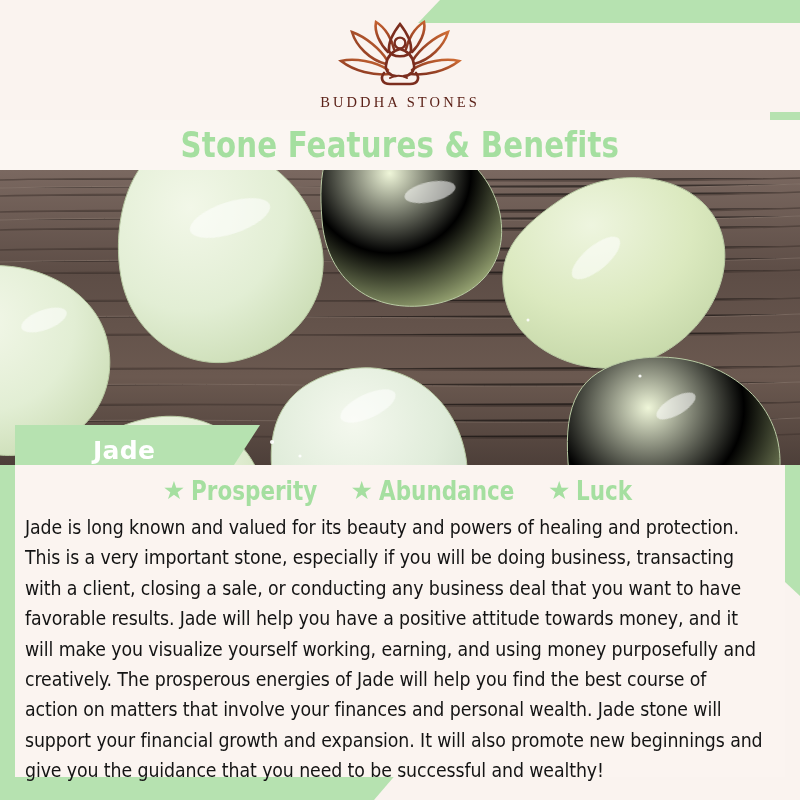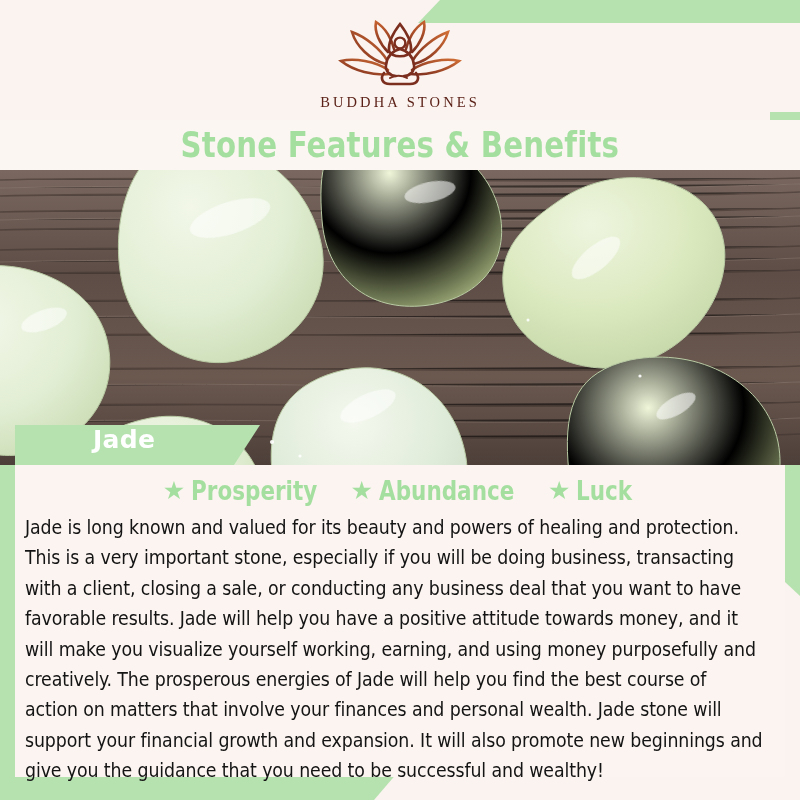--- a/index.html
+++ b/index.html
@@ -67,21 +67,21 @@
     overflow:hidden;
     background:#5c4b44;
   }
   #photo svg{display:block;width:800px;height:295px;}
 
   
   #jade-banner{
     position:absolute;top:425px;left:15px;width:245px;height:40px;
     background:#b6e2b0;
     clip-path:polygon(0 0,100% 0,calc(100% - 26px) 100%,0 100%);
-    display:flex;align-items:flex-start;
+    display:flex;align-items:flex-end;
   }
   #jade-label{
     margin-left:78px;
     font-family:"DejaVu Sans","Liberation Sans",sans-serif;
     font-weight:bold;font-size:25px;color:#ffffff;letter-spacing:.3px;
   }
 
   
   #content{
     position:absolute;top:465px;left:15px;width:770px;height:312px;

